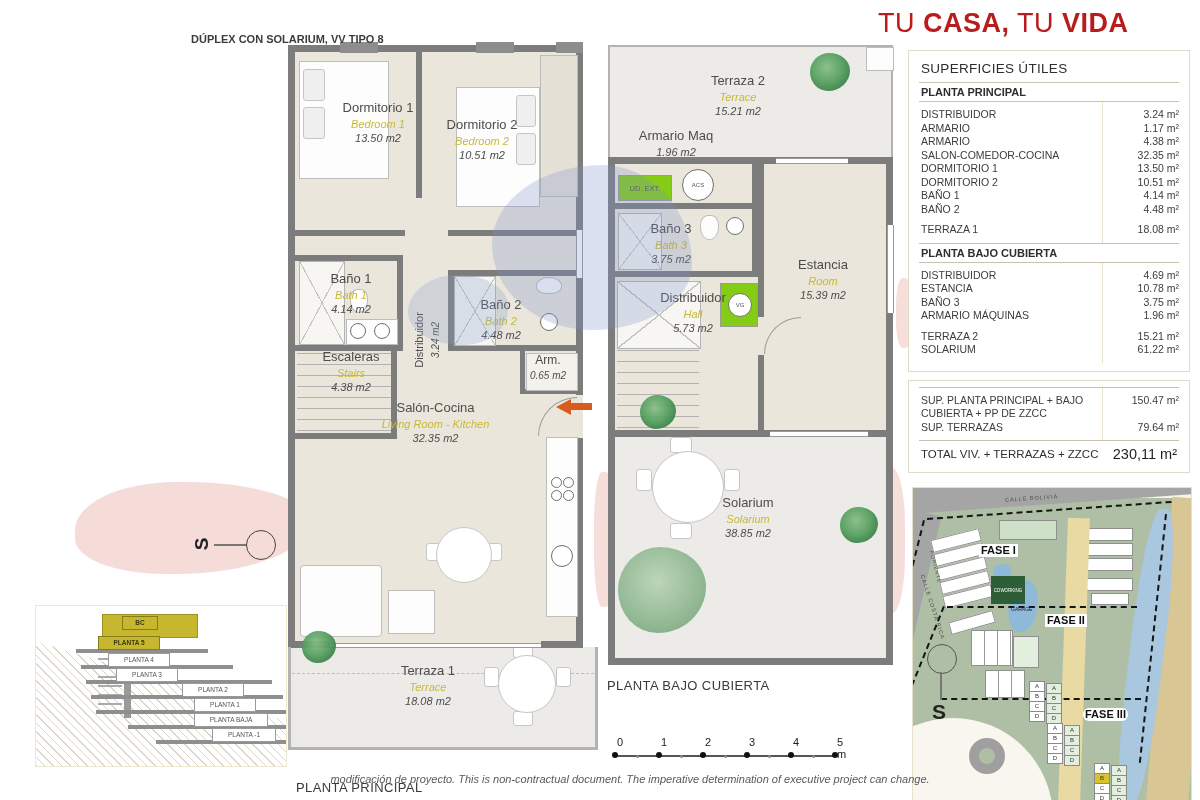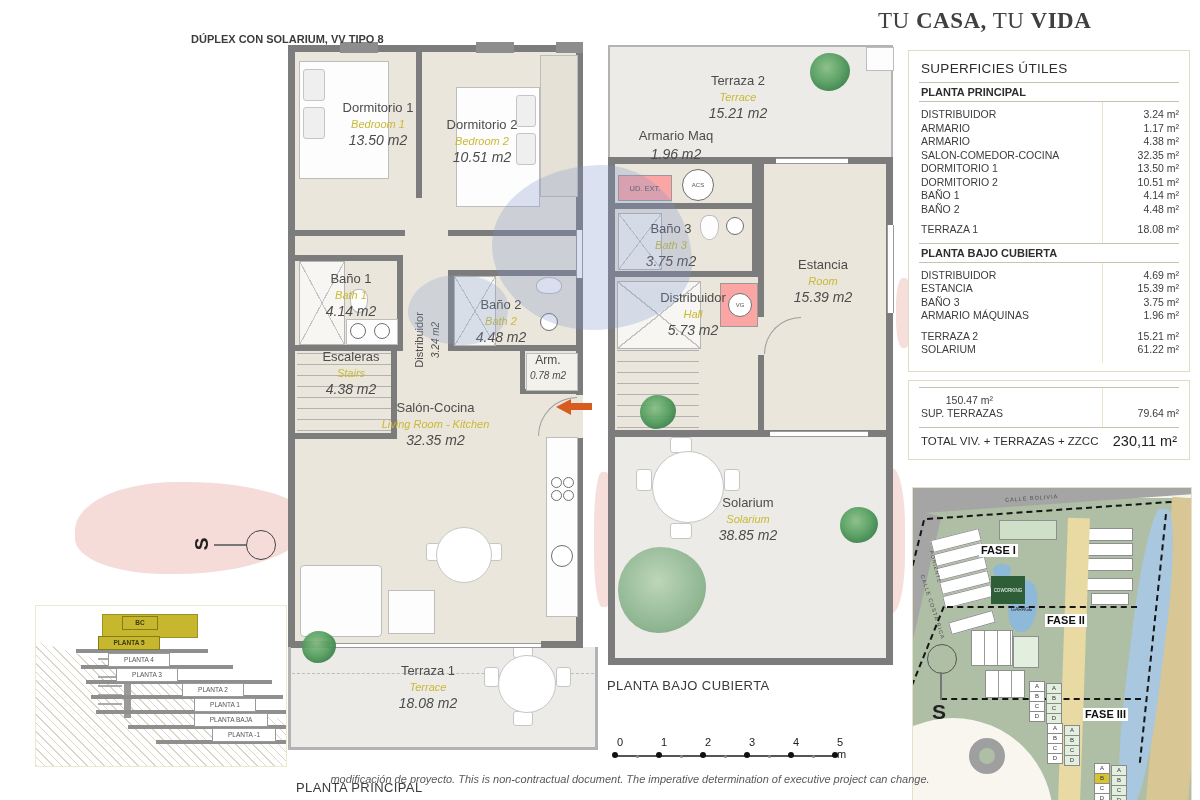--- a/index.html
+++ b/index.html
@@ -26,28 +26,28 @@
   .rtable{position:absolute;border-radius:50%;background:#fff;border:1.5px solid #c6c6c6;z-index:3;}
   .chair{position:absolute;background:#fff;border:1px solid #c6c6c6;border-radius:3px;z-index:2;}
   .plant{position:absolute;border-radius:48% 52% 55% 45%/50% 46% 54% 50%;
          background:radial-gradient(circle at 42% 38%,#86bd84 0%,#539e5d 45%,#357e46 75%,#2a6b3a 100%);
          opacity:.92;z-index:4;}
   .plant.light{background:radial-gradient(circle at 45% 40%,#b9d4b4 0%,#8fb791 55%,#6d9c72 100%);}
   
   .rlabel{position:absolute;text-align:center;line-height:1.3;z-index:6;}
   .rname{font-size:13px;color:#4c4c4c;}
   .ren{font-size:11px;font-style:italic;color:#c9b935;}
-  .rarea{font-size:14px;font-style:italic;color:#4c4c4c;}
+  .rarea{font-size:11px;font-style:italic;color:#4c4c4c;}
   .slab-label{position:absolute;font-size:13px;color:#3a3a3a;letter-spacing:.4px;z-index:6;}
-  .tiny-box{position:absolute;background:#fca5a5;border:1px solid #9a9a9a;z-index:4;
+  .tiny-box{position:absolute;background:#84cc16;border:1px solid #9a9a9a;z-index:4;
             font-size:7.5px;color:#555;display:flex;align-items:center;justify-content:center;}
   
   .title{position:absolute;left:190px;top:4px;font-size:24px;font-weight:bold;color:#1d1d1d;z-index:7;}
   .subtitle{position:absolute;left:191px;top:33px;font-size:11px;font-weight:bold;color:#3c3c3c;z-index:7;}
-  .brand{position:absolute;left:878px;top:8px;font-size:23px;color:#404040;z-index:7;letter-spacing:.5px;white-space:nowrap;font-family:Liberation Serif, serif;}
+  .brand{position:absolute;left:878px;top:8px;font-size:27px;color:#b91c1c;z-index:7;letter-spacing:.5px;white-space:nowrap;}
   .brand b{font-weight:bold;}
   
   .panel{position:absolute;left:908px;top:50px;width:282px;z-index:5;}
   .pbox{border:1px solid #e3dcc4;background:#fff;padding:6px 10px 8px 10px;margin-bottom:8px;}
   .ptitle{font-size:13.5px;color:#2e2e2e;padding:4px 0 6px 2px;letter-spacing:.3px;}
   .psec{font-size:11px;font-weight:bold;color:#2e2e2e;padding:3px 2px;border-top:1px solid #c9c2ae;border-bottom:1px solid #c9c2ae;}
   .rows{position:relative;padding:6px 0 6px 2px;}
   .rows::after{content:'';position:absolute;right:76px;top:0;bottom:0;border-left:1px solid #eae3cd;}
   .trow{display:flex;align-items:flex-start;font-size:10.5px;color:#3c3c3c;line-height:13.5px;}
   .trow.sp{margin-top:7px;}
@@ -234,21 +234,21 @@
       <div class="ren">Bath 2</div>
       <div class="rarea">4.48 m2</div>
     </div>
     <div class="rlabel" style="left:18px;top:304px;width:90px;">
       <div class="rname">Escaleras</div>
       <div class="ren">Stairs</div>
       <div class="rarea">4.38 m2</div>
     </div>
     <div class="rlabel" style="left:228px;top:308px;width:64px;">
       <div class="rname" style="font-size:12px;">Arm.</div>
-      <div class="rarea" style="font-size:10px;">0.78 m2</div>
+      <div class="rarea" style="font-size:10px;">0.65 m2</div>
     </div>
     <div class="rlabel" style="left:72px;top:278px;width:130px;transform:rotate(-90deg);">
       <div class="rname" style="font-size:11px;display:inline;">Distribuidor</div>
       <div class="rarea" style="font-size:10px;">3.24 m2</div>
     </div>
     <div class="rlabel" style="left:55px;top:355px;width:185px;">
       <div class="rname">Salón-Cocina</div>
       <div class="ren">Living Room - Kitchen</div>
       <div class="rarea">32.35 m2</div>
     </div>
@@ -414,21 +414,21 @@
           </div>
         </div>
       <div class="psec">PLANTA BAJO CUBIERTA</div>
       <div class="rows">
           <div class="trow">
             <span class="tl">DISTRIBUIDOR</span>
             <span class="tv">4.69 m²</span>
           </div>
           <div class="trow">
             <span class="tl">ESTANCIA</span>
-            <span class="tv">15.39 m²</span>
+            <span class="tv">10.78 m²</span>
           </div>
           <div class="trow">
             <span class="tl">BAÑO 3</span>
             <span class="tv">3.75 m²</span>
           </div>
           <div class="trow">
             <span class="tl">ARMARIO MÁQUINAS</span>
             <span class="tv">1.96 m²</span>
           </div>
           <div class="trow sp">
@@ -437,20 +437,21 @@
           </div>
           <div class="trow">
             <span class="tl">SOLARIUM</span>
             <span class="tv">61.22 m²</span>
           </div>
         </div>
     </div>
     <div class="pbox">
       <div class="rows" style="border-top:1px solid #c9c2ae;">
           <div class="trow">
+            <span class="tl">SUP. PLANTA PRINCIPAL + BAJO CUBIERTA + PP DE ZZCC</span>
             <span class="tv">150.47 m²</span>
           </div>
           <div class="trow">
             <span class="tl">SUP. TERRAZAS</span>
             <span class="tv">79.64 m²</span>
           </div>
         </div>
       <div class="ptotal">
         <span class="lab" style="font-size:11.5px;">TOTAL VIV. + TERRAZAS + ZZCC</span>
         <span class="val">230,11 m²</span>
@@ -537,21 +538,21 @@
       </div>
 
     <div class="abs" style="left:56px;top:250px;width:36px;height:36px;border-radius:50%;background:#9f9f9f;z-index:5;"></div>
     <div class="abs" style="left:66px;top:260px;width:16px;height:16px;border-radius:50%;background:#aebfa6;z-index:6;"></div>
 
     <div class="mstreet" style="left:92px;top:7px;transform:rotate(-4deg);">CALLE BOLIVIA</div>
     <div class="mstreet" style="left:-14px;top:116px;transform:rotate(72deg);">CALLE COSTA RICA</div>
     <div class="mstreet" style="left:6px;top:76px;transform:rotate(75deg);font-size:5px;">PONIENTE</div>
     <div class="mlabel" style="left:66px;top:56px;">FASE I</div>
     <div class="mlabel" style="left:132px;top:126px;">FASE II</div>
-    <div class="mlabel" style="left:170px;top:220px;">FASE III</div>
+    <div class="mlabel" style="left:170px;top:220px;border-radius:6px;">FASE III</div>
 
     <div class="compass-s" style="left:10px;top:156px;width:40px;height:90px;z-index:7;">
       <span class="ring" style="left:4px;top:0;width:28px;height:28px;border-color:#555;background:transparent;"></span>
       <span class="lineh" style="left:17px;top:28px;width:1.5px;height:28px;"></span>
       <span class="letter" style="left:9px;top:56px;font-size:21px;">S</span>
     </div>
   </div>
 
   <div class="sect">
     <div class="ground"></div>

